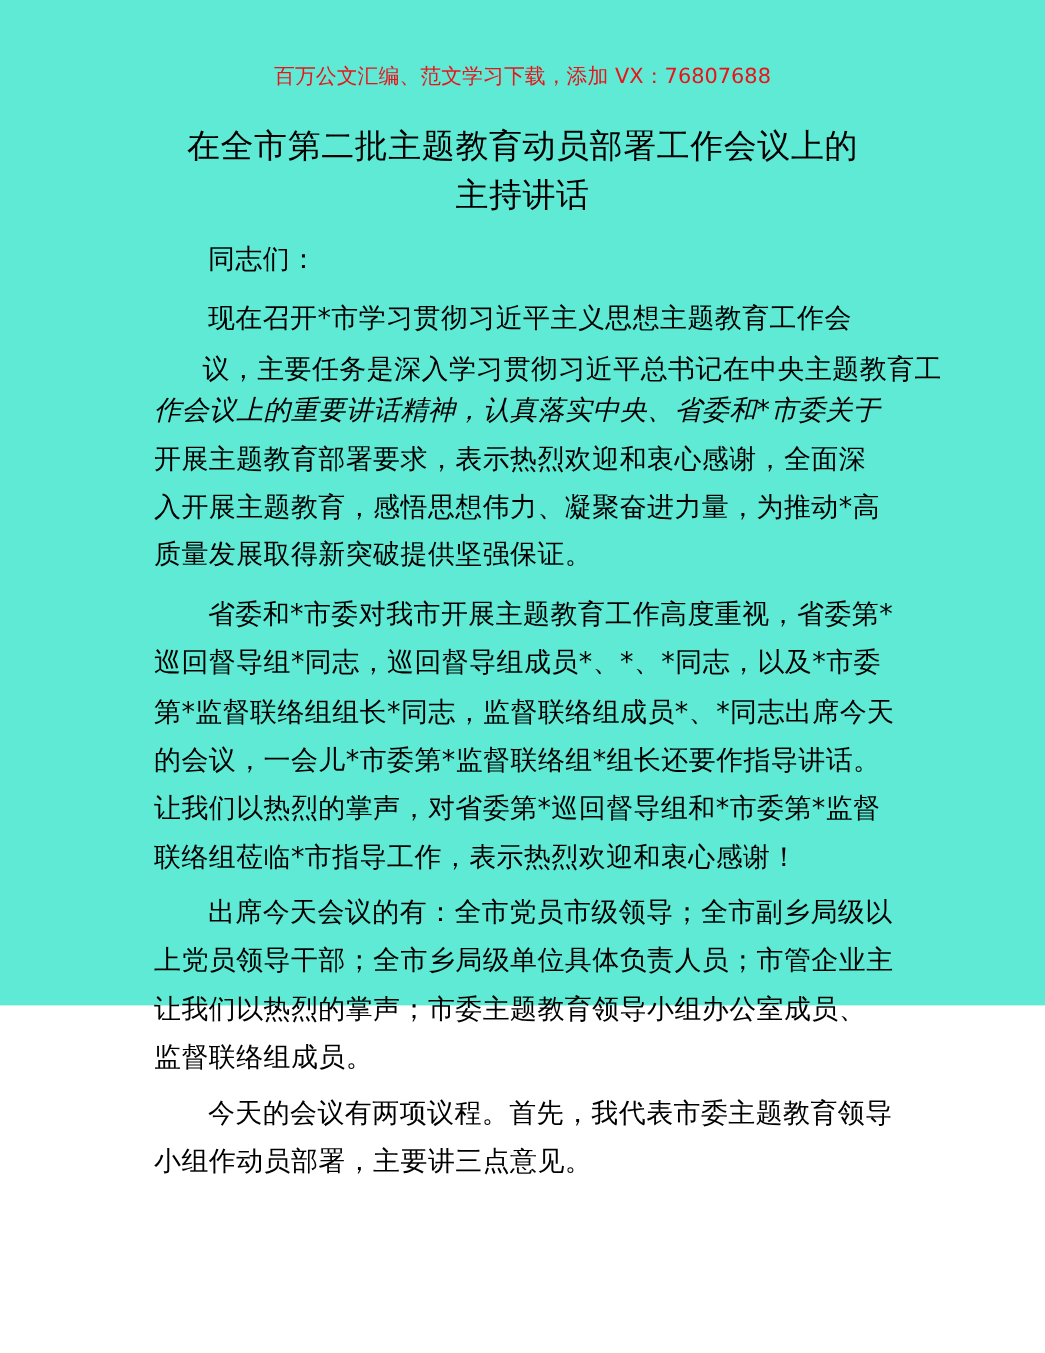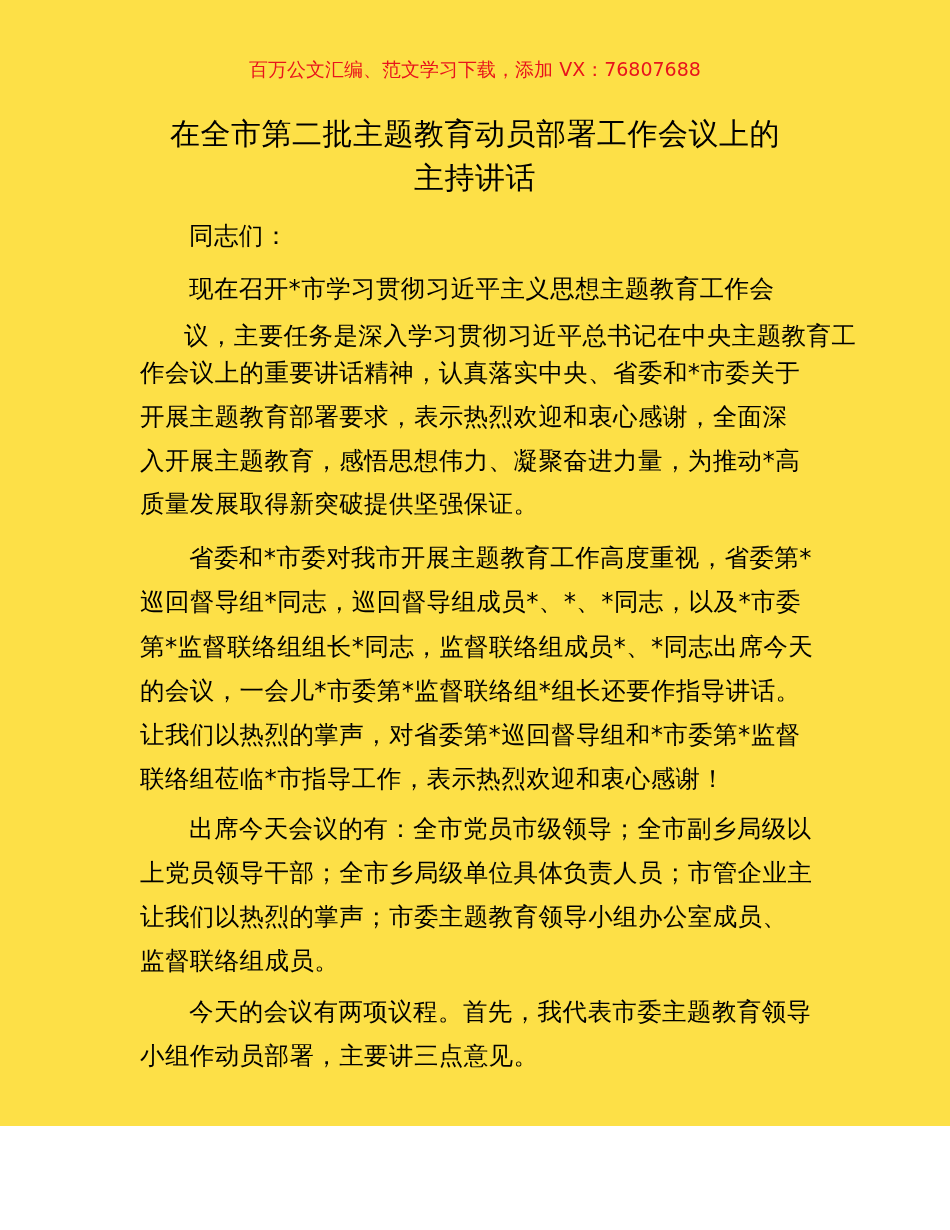--- a/index.html
+++ b/index.html
@@ -12,22 +12,22 @@
     height: 1230px;
     position: relative;
     overflow: hidden;
     font-family: "DejaVu Sans", "Liberation Sans", sans-serif;
     color: #000000;
   }
   .page {
     position: absolute;
     left: 0; top: 0;
     width: 950px;
-    height: 1126px;
-    background: #fde047;
+    height: 914px;
+    background: #5eead4;
   }
   .watermark {
     position: absolute;
     left: 0;
     top: 56px;
     width: 950px;
     text-align: center;
     font-size: 19px;
     line-height: 26px;
     color: #e8141c;
@@ -67,21 +67,21 @@
   <div class="watermark">百万公文汇编、范文学习下载，添加 VX：76807688</div>
 
   <div class="title l1">在全市第二批主题教育动员部署工作会议上的</div>
   <div class="title l2">主持讲话</div>
 
   <div class="line indent" style="top:219px;">同志们：</div>
 
   <div>
     <div class="line indent" style="top:272px;">现在召开*市学习贯彻习近平主义思想主题教育工作会</div>
     <div class="line" style="top:319px;margin-left:44px;">议，主要任务是深入学习贯彻习近平总书记在中央主题教育工</div>
-    <div class="line" style="top:356px;">作会议上的重要讲话精神，认真落实中央、省委和*市委关于</div>
+    <div class="line" style="top:356px;font-style:italic;">作会议上的重要讲话精神，认真落实中央、省委和*市委关于</div>
     <div class="line" style="top:400px;">开展主题教育部署要求，表示热烈欢迎和衷心感谢，全面深</div>
     <div class="line" style="top:444px;">入开展主题教育，感悟思想伟力、凝聚奋进力量，为推动*高</div>
     <div class="line" style="top:487px;">质量发展取得新突破提供坚强保证。</div>
   </div>
 
   <div>
     <div class="line indent" style="top:541px;">省委和*市委对我市开展主题教育工作高度重视，省委第*</div>
     <div class="line" style="top:585px;">巡回督导组*同志，巡回督导组成员*、*、*同志，以及*市委</div>
     <div class="line" style="top:630px;">第*监督联络组组长*同志，监督联络组成员*、*同志出席今天</div>
     <div class="line" style="top:674px;">的会议，一会儿*市委第*监督联络组*组长还要作指导讲话。</div>

